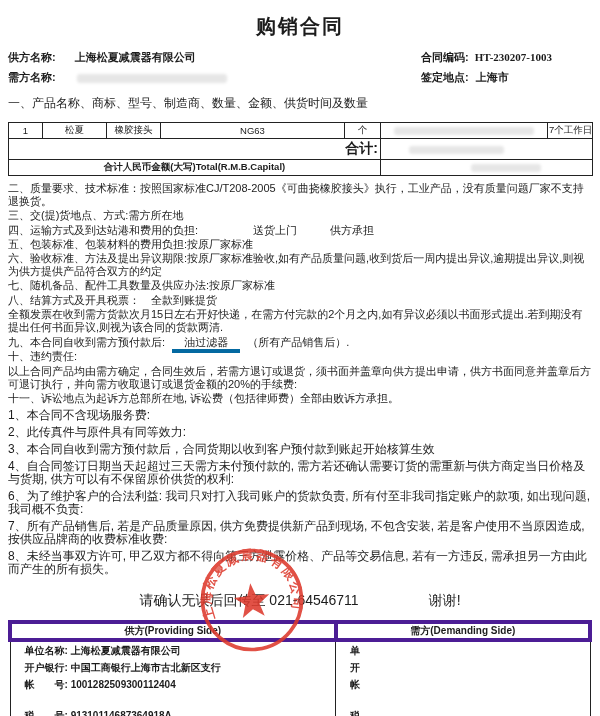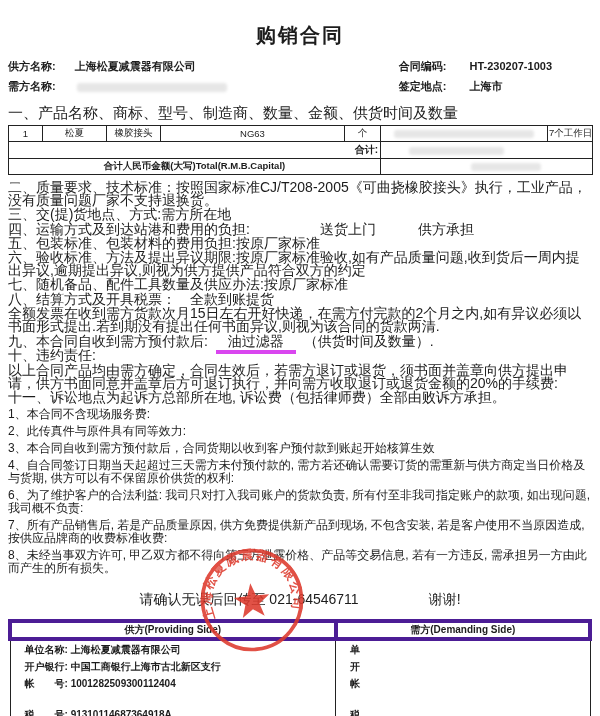--- a/index.html
+++ b/index.html
@@ -3,42 +3,42 @@
 <meta charset="utf-8">
 <style>
   * { box-sizing: border-box; margin: 0; padding: 0; }
   html,body { background:#ffffff; }
   body {
     width: 600px; height: 716px;
     font-family: "Liberation Sans", "DejaVu Sans", sans-serif;
     color: #1c1c1c;
     overflow: hidden;
   }
-  .page { position: relative; width: 600px; height: 580px; padding: 9px 8px; }
+  .page { position: relative; width: 600px; height: 580px; padding: 0 8px; }
 
   .title { text-align: center; font-size: 20px; font-weight: bold; padding-top: 13px; letter-spacing: 2px; }
 
   .hdr { display: flex; justify-content: space-between; margin-top: 10px; font-size: 11px; }
   .hdr-row { margin-bottom: 5px; white-space: nowrap; }
   .lbl { font-weight: bold; }
   .hdr-val { font-weight: bold; margin-left: 16px; }
   .hdr-right { padding-right: 40px; }
   .censor { display: inline-block; background: rgba(205,205,205,0.5); filter: blur(1.5px); border-radius: 3px; vertical-align: middle; }
 
-  .sec1 { font-size: 15px; margin: 5px 0 2px; }
+  .sec1 { font-size: 12px; margin: 5px 0 10px; }
 
   table.ptable { width: 584px; border-collapse: collapse; table-layout: fixed; font-size: 9.5px; }
   table.ptable th, table.ptable td { border: 1px solid #222; text-align: center; padding: 1px 1px; height: 13px; overflow: hidden; white-space: nowrap; }
   table.ptable th { font-weight: bold; height: 14px; }
-  .total-label { text-align: right !important; font-weight: bold; font-size: 10px; padding-right: 2px !important; }
+  .total-label { text-align: right !important; font-weight: bold; font-size: 14px; padding-right: 2px !important; }
   .cap-label { font-weight: bold; }
 
-  .clauses { margin-top: 6px; font-size: 14px; line-height: 13.2px; }
+  .clauses { margin-top: 6px; font-size: 11px; line-height: 13.2px; }
   .clauses p { margin-bottom: 1px; }
-  .mark-under { border-bottom: 4px solid #d946ef; padding: 0 12px 1px; margin: 0 4px; }
+  .mark-under { border-bottom: 4px solid #0369a1; padding: 0 12px 1px; margin: 0 4px; }
   .c9 { margin-top: 2px !important; }
 
   .items { margin-top: 4px; font-size: 12px; line-height: 13px; }
   .items p { margin-bottom: 4px; }
 
   .fax-line { display: flex; justify-content: center; gap: 70px; font-size: 14px; margin: 16px 0 10px; text-align: center; }
 
   table.btable { width: 584px; border-collapse: collapse; font-size: 10px; border: 1.5px solid #222; }
   table.btable th { border: 4px solid #4c1d95; font-weight: bold; height: 14px; text-align: center; }
   table.btable td { border: 1px solid #222; vertical-align: top; height: 112px; overflow: hidden; padding: 3px 0 0 14px; }
@@ -63,25 +63,25 @@
         <span class="hdr-val">上海松夏减震器有限公司</span>
       </div>
       <div class="hdr-row">
         <span class="lbl">需方名称:</span>
         <span class="censor" style="width:150px;height:9px;margin-left:18px;"></span>
       </div>
     </div>
     <div class="hdr-right">
       <div class="hdr-row">
         <span class="lbl">合同编码:</span>
-        <span class="hdr-val" style="margin-left:20px;">HT-230207-1003</span>
+        <span class="hdr-val" style="margin-left:3px;font-family:Liberation Serif, serif;">HT-230207-1003</span>
       </div>
       <div class="hdr-row">
         <span class="lbl">签定地点:</span>
-        <span class="hdr-val" style="margin-left:20px;">上海市</span>
+        <span class="hdr-val" style="margin-left:4px;">上海市</span>
       </div>
     </div>
   </div>
 
   <div class="sec1">一、产品名称、商标、型号、制造商、数量、金额、供货时间及数量</div>
 
   <table class="ptable">
     <colgroup>
       <col style="width:34px">
         <col style="width:64px">
@@ -119,21 +119,21 @@
     <p>三、交(提)货地点、方式:需方所在地</p>
     <p>四、运输方式及到达站港和费用的负担:　　　　　送货上门　　　供方承担</p>
     <p>五、包装标准、包装材料的费用负担:按原厂家标准</p>
     <p>六、验收标准、方法及提出异议期限:按原厂家标准验收,如有产品质量问题,收到货后一周内提出异议,逾期提出异议,则视为供方提供产品符合双方的约定</p>
     <p>七、随机备品、配件工具数量及供应办法:按原厂家标准</p>
     <p>八、结算方式及开具税票：　全款到账提货</p>
     <p>全额发票在收到需方货款次月15日左右开好快递，在需方付完款的2个月之内,如有异议必须以书面形式提出.若到期没有提出任何书面异议,则视为该合同的货款两清.</p>
     <p class="c9">
       <span>九、本合同自收到需方预付款后:</span>
       <span class="mark-under">油过滤器</span>
-      <span>（供货时间及数量）.</span>
+      <span>（所有产品销售后）.</span>
     </p>
     <p>十、违约责任:</p>
     <p>以上合同产品均由需方确定，合同生效后，若需方退订或退货，须书面并盖章向供方提出申请，供方书面同意并盖章后方可退订执行，并向需方收取退订或退货金额的20%的手续费:</p>
     <p>十一、诉讼地点为起诉方总部所在地, 诉讼费（包括律师费）全部由败诉方承担。</p>
   </div>
 
   <div class="items">
     <p>1、本合同不含现场服务费:</p>
     <p>2、此传真件与原件具有同等效力:</p>
     <p>3、本合同自收到需方预付款后，合同货期以收到客户预付款到账起开始核算生效</p>

